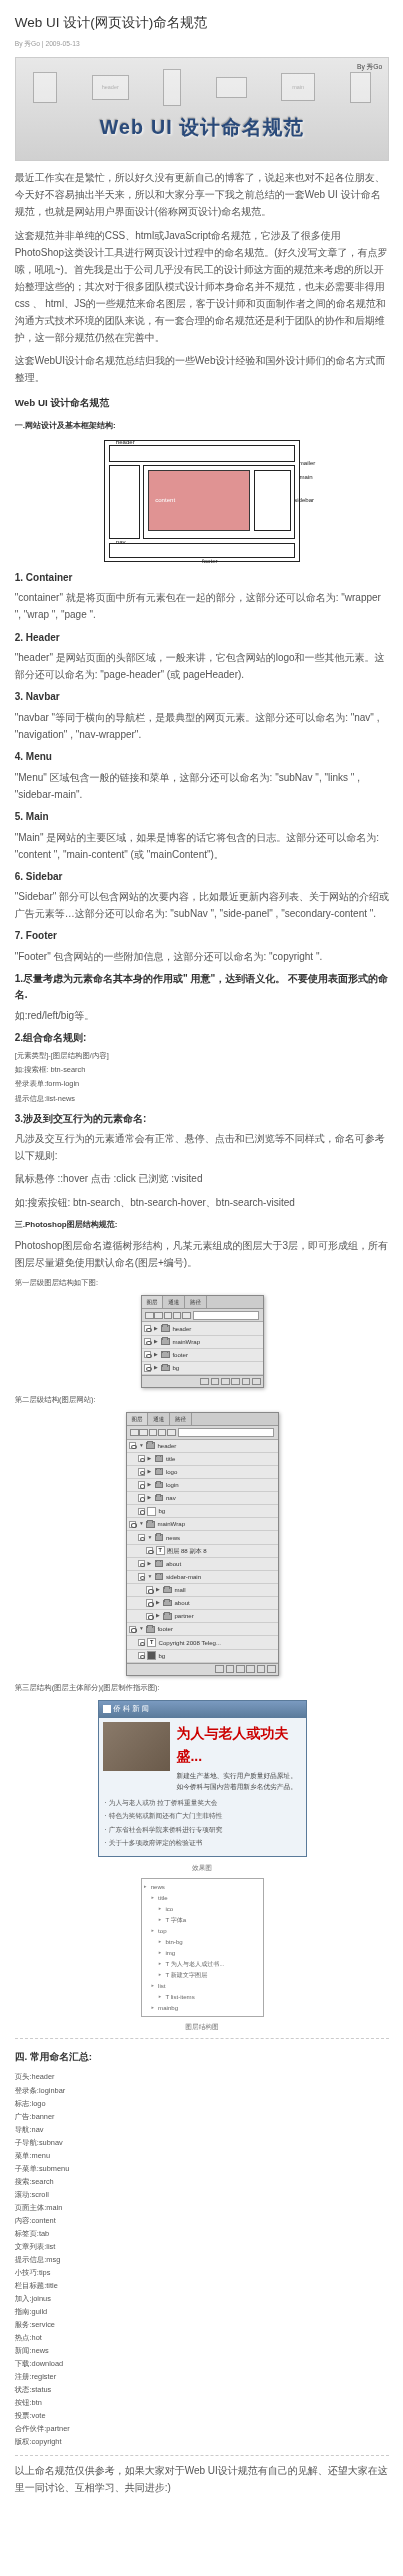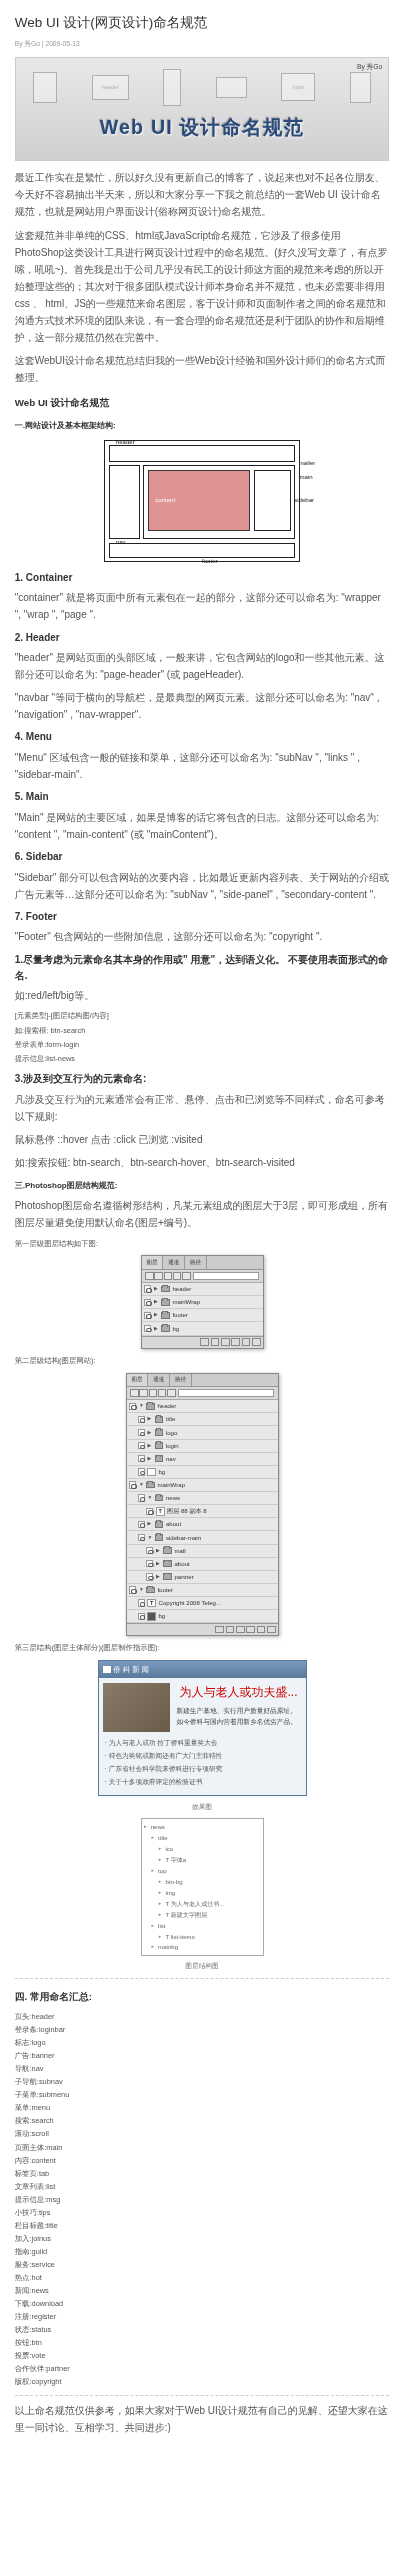--- a/index.html
+++ b/index.html
@@ -51,21 +51,21 @@
 .ps-thumb{width:8.6px;height:8.6px;border:0.6px solid #999;background:#fff;flex-shrink:0}
 .ps-thumb.dark{background:#555}
 .ps-bottom{display:flex;padding:1.8px;border-top:0.6px solid #999;gap:1.8px;justify-content:flex-end}
 .ps-bottom span{width:8.6px;height:7.4px;border:0.6px solid #888;background:#ddd}
 .preview-card{margin:6.1px auto;width:209px;border:0.6px solid #5a7a9a;background:#eef3f8}
 .pc-header{background:linear-gradient(180deg,#7a9ac0,#5a7a9a);color:#fff;padding:2.5px 4.9px;font-size:7.4px;display:flex;align-items:center;gap:2.5px}
 .pc-icon{width:7.4px;height:7.4px;background:#fff;display:inline-block}
 .pc-body{padding:4.9px;display:flex;gap:6.1px}
 .pc-img{width:67px;height:49px;background:linear-gradient(135deg,#8a7a6a,#6a5a4a);flex-shrink:0}
 .pc-text{flex:1;font-size:6.7px;color:#444}
-.pc-title{color:#c00;font-weight:normal;font-size:12px;margin-bottom:3.7px;text-align:center}
+.pc-title{color:#c00;font-weight:bold;font-size:14px;margin-bottom:3.7px;}
 .pc-list{padding:0 6.1px 6.1px;font-size:6.7px;color:#555}
 .pc-list div{padding:1.2px 0}
 .pc-list div::before{content:"· "}
 .result-label{text-align:center;font-size:6.7px;color:#777;margin:4.9px 0}
 .dom-tree{margin:4.9px auto;width:123px;border:0.6px solid #aaa;background:#fff;font-size:6.1px;padding:2.5px}
 .dt-node{padding:0.6px 0;display:flex;align-items:center;gap:1.8px}
 .dt-node.l1{padding-left:7.4px}
 .dt-node.l2{padding-left:14.7px}
 .dt-ar{color:#888;font-size:4.9px;width:4.9px}
 .dt-tag{color:#666}
@@ -124,32 +124,34 @@
       <div class="ld-footer" style="position:relative">
           <span class="ld-label" style="bottom:-8.6px;left:50%">footer</span>
         </div>
     </div>
   </div>
 
   <h4>1.    Container</h4>
   <p>"container" 就是将页面中所有元素包在一起的部分，这部分还可以命名为:  "wrapper ",  "wrap ", "page ".</p>
   <h4>2.    Header</h4>
   <p>"header" 是网站页面的头部区域，一般来讲，它包含网站的logo和一些其他元素。这部分还可以命名为: "page-header" (或 pageHeader).</p>
+  <h4>3.    Navbar</h4>
   <p>"navbar "等同于横向的导航栏，是最典型的网页元素。这部分还可以命名为:   "nav" ,   "navigation" , "nav-wrapper".</p>
   <h4>4.    Menu</h4>
   <p>"Menu" 区域包含一般的链接和菜单，这部分还可以命名为:  "subNav ",  "links " ,  "sidebar-main".</p>
   <h4>5.    Main</h4>
   <p>"Main" 是网站的主要区域，如果是博客的话它将包含的日志。这部分还可以命名为:  "content ", "main-content" (或 "mainContent")。</p>
   <h4>6.    Sidebar</h4>
   <p>"Sidebar" 部分可以包含网站的次要内容，比如最近更新内容列表、关于网站的介绍或广告元素等…这部分还可以命名为:  "subNav ",  "side-panel" , "secondary-content ".</p>
   <h4>7.    Footer</h4>
   <p>"Footer" 包含网站的一些附加信息，这部分还可以命名为:   "copyright ".</p>
 
   <h4>1.尽量考虑为元素命名其本身的作用或" 用意"，达到语义化。 不要使用表面形式的命名.</h4>
   <p>如:red/left/big等。</p>
+  <h4>2.组合命名规则:</h4>
   <div class="ex-line red">[元素类型]-[图层结构图/内容]</div>
   <div id="note2ex">
       <div class="ex-line">如:搜索框: btn-search</div>
       <div class="ex-line">登录表单:form-login</div>
       <div class="ex-line">提示信息:list-news</div>
     </div>
   <h4>3.涉及到交互行为的元素命名:</h4>
   <p>凡涉及交互行为的元素通常会有正常、悬停、点击和已浏览等不同样式，命名可参考以下规则:</p>
   <p>鼠标悬停 ::hover   点击 :click   已浏览 :visited</p>
   <p>如:搜索按钮: btn-search、btn-search-hover、btn-search-visited</p>
@@ -413,22 +415,22 @@
 
   <hr class="sep">
   <h2>四. 常用命名汇总:</h2>
   <div class="naming-list" id="nameslist">
       <div>页头:header</div>
       <div>登录条:loginbar</div>
       <div>标志:logo</div>
       <div>广告:banner</div>
       <div>导航:nav</div>
       <div>子导航:subnav</div>
+      <div>菜单:menu</div>
       <div>子菜单:submenu</div>
-      <div>菜单:menu</div>
       <div>搜索:search</div>
       <div>滚动:scroll</div>
       <div>页面主体:main</div>
       <div>内容:content</div>
       <div>标签页:tab</div>
       <div>文章列表:list</div>
       <div>提示信息:msg</div>
       <div>小技巧:tips</div>
       <div>栏目标题:title</div>
       <div>加入:joinus</div>

